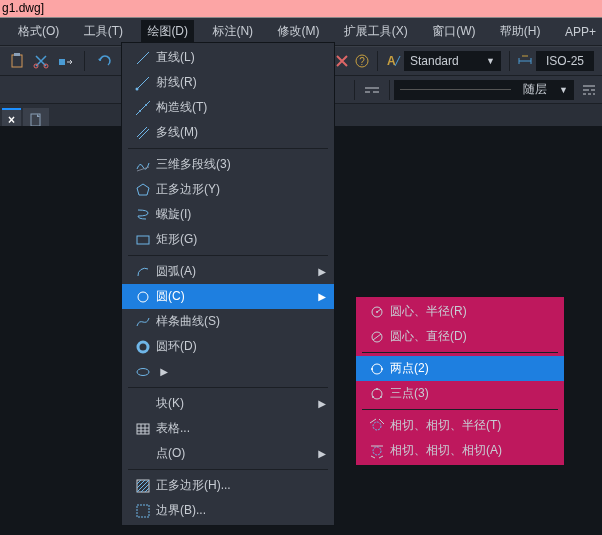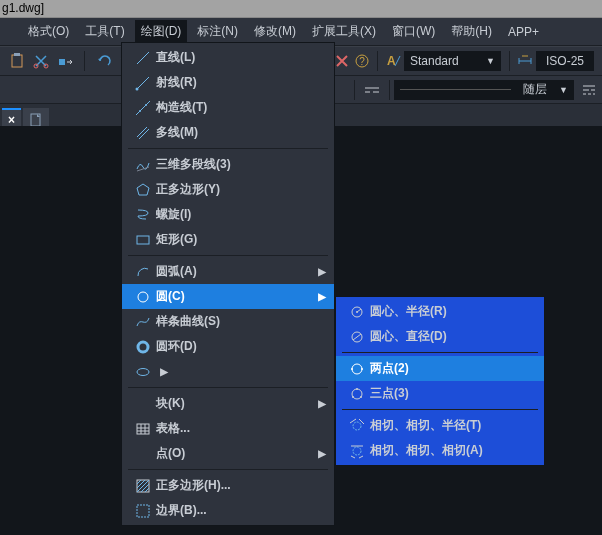--- a/index.html
+++ b/index.html
@@ -1,39 +1,39 @@
 <!DOCTYPE html>
 <html><head>
 <meta charset="utf-8">
 <style>
   * { box-sizing: border-box; margin: 0; padding: 0; font-family: "Microsoft YaHei", "SimSun", sans-serif; }
   body { width: 602px; height: 535px; background: #2a2f38; color: #c8cdd4; font-size: 12px; overflow: hidden; position: relative; }
-  .titlebar { height: 18px; background: #a3a3a3; color: #000; font-size: 12px; padding-left: 2px; line-height: 16px; border-bottom:1px solid #888;}
-  .menubar { height: 28px; background: #2e333d; display: flex; align-items: center; padding-left: 22px; gap: 4px; border-bottom:1px solid #1b1f25;}
+  .titlebar { height: 18px; background: #fca5a5; color: #000; font-size: 12px; padding-left: 2px; line-height: 16px; border-bottom:1px solid #888;}
+  .menubar { height: 28px; background: #2e333d; display: flex; align-items: center; padding-left: 12px; gap: 4px; border-bottom:1px solid #1b1f25;justify-content:space-between;}
   .menu-item { padding: 3px 6px; color: #c8cdd4; cursor: default; }
   .menu-item.open { background: #12161b; }
   .toolbar1 { height: 30px; background: #2e333d; display: flex; align-items: center; padding-left: 8px; gap: 6px; border-bottom:1px solid #1b1f25; border-top:1px solid #3a3f48;}
   .toolbar2 { height: 28px; background: #2e333d; display:flex; align-items:center; border-bottom:1px solid #1b1f25;}
   .tb-icon { width:18px; height:18px; display:flex; align-items:center; justify-content:center;}
   .sep { width:1px; height:20px; background:#1b1f25; margin:0 4px;}
   .prop-box { background:#12161b; height:20px; display:flex; align-items:center; padding:0 6px; margin-right:2px;justify-content:center;}
   .dd-arrow { margin-left:auto; }
   .tab-strip { height:26px; background:#2a2f38; display:flex; align-items:flex-end; padding-left:2px; gap:2px;}
   .doc-tab { height:22px; padding:0 6px; background:#3a404b; display:flex; align-items:center; gap:4px; border-top:2px solid #3a404b;}
   .doc-tab.active { background:#3a404b; border-top:2px solid #1e90ff;}
   .canvas { position:absolute; left:0; top:126px; width:602px; height:409px; background:#12161b;}
   
   .menu { position:absolute; top:42px; left:121px; width:214px; background:#2e333d; border:1px solid #11151a; z-index:10; padding:2px 0;}
-  .menu-row { height:25px; display:flex; align-items:center; padding:0 8px 0 8px;font-weight:bold;}
+  .menu-row { height:25px; display:flex; align-items:center; padding:0 8px 0 8px;}
   .menu-row.hover { background:#1e7fe0; color:#fff;}
   .menu-row .m-icon { width:26px; display:flex; justify-content:center; align-items:center;}
   .menu-row .m-label { flex:1; }
   .menu-row .m-arrow { width:12px; text-align:right; font-size:10px;}
   .menu-sep { height:1px; background:#1b1f25; margin:3px 6px;}
-  .submenu { position:absolute; top:296px; left:335px; width:210px; background:#1d4ed8; border:1px solid #11151a; z-index:11; padding:2px 0;}
+  .submenu { position:absolute; top:296px; left:355px; width:210px; background:#be185d; border:1px solid #11151a; z-index:11; padding:2px 0;}
   .submenu .menu-row { height:25px; }
   .right-group { margin-left:auto; display:flex; align-items:center; gap:2px; padding-right:6px;}
   svg { display:block; }
   .layer-line { flex:1; height:1px; background:#555;}
 </style>
 </head>
 <body>
 
 <div class="titlebar">g1.dwg]</div>
 

